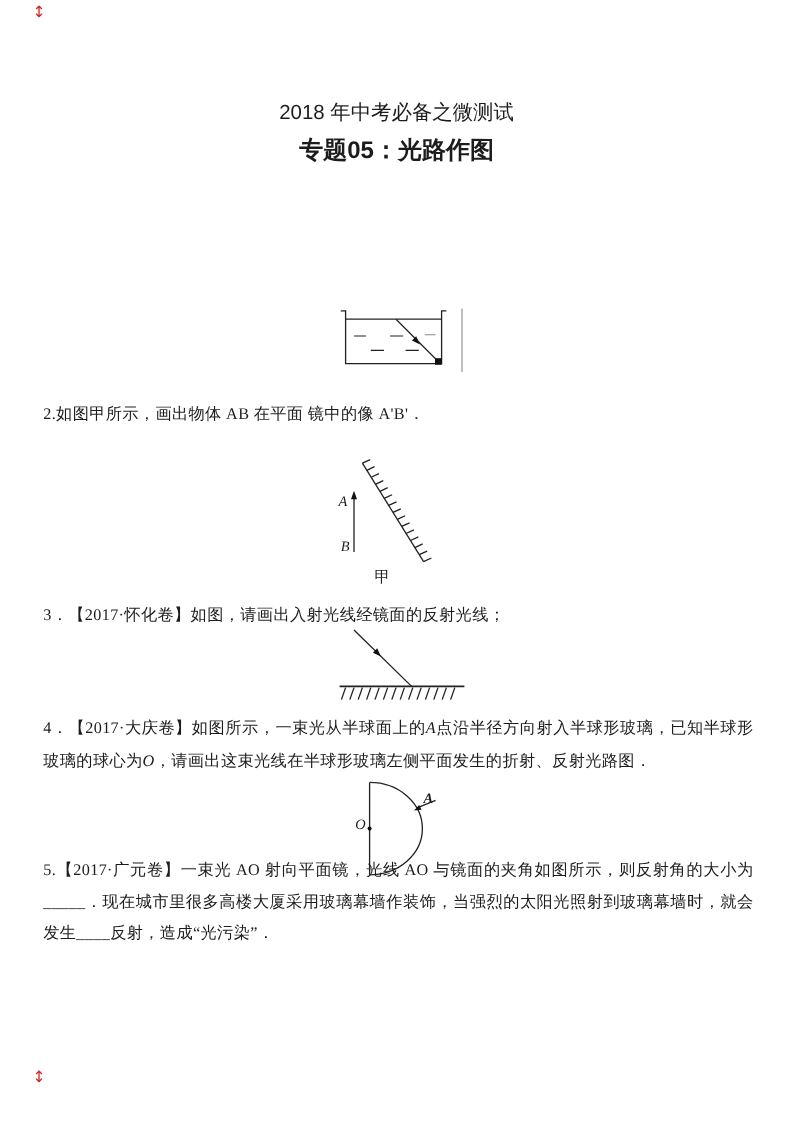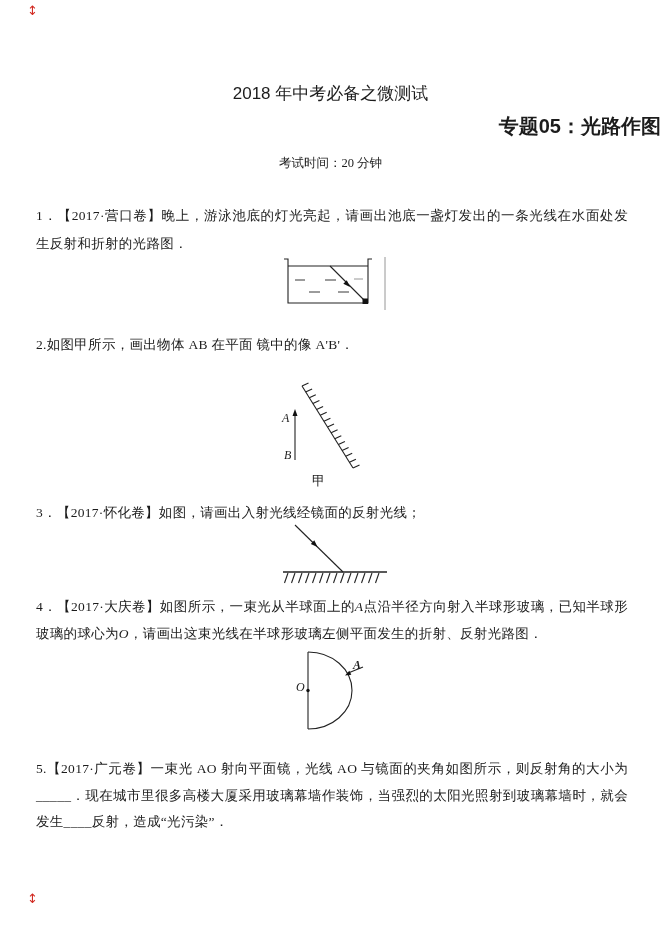--- a/index.html
+++ b/index.html
@@ -5,41 +5,41 @@
   html,body{margin:0;padding:0;background:#fff;}
   .page{position:relative;width:661px;height:935px;background:#ffffff;overflow:hidden;
         font-family:"Liberation Serif","DejaVu Serif",serif;color:#1c1c1c;}
   .red-mark{position:absolute;color:#d22a22;font-size:13px;line-height:13px;
             font-family:"DejaVu Sans",sans-serif;}
   .red-mark.top{left:27px;top:4px;}
   .red-mark.bottom{left:27px;top:892px;}
   .doc-title{position:absolute;left:0;top:83px;width:100%;text-align:center;
              font-family:"Liberation Sans","DejaVu Sans",sans-serif;
              font-weight:normal;font-size:17px;line-height:22px;}
-  .doc-subtitle{position:absolute;left:0;top:112px;width:100%;text-align:right;
+  .doc-subtitle{position:absolute;left:0;top:112px;width:100%;text-align:center;
                 font-family:"Liberation Sans","DejaVu Sans",sans-serif;
                 font-weight:bold;font-size:20px;line-height:28px;}
   .exam-time{position:absolute;left:0;top:155px;width:100%;text-align:center;
              font-size:12.5px;line-height:17px;}
   .fields{position:absolute;left:0;top:179px;width:100%;text-align:center;
           font-size:13px;line-height:17px;}
   .blank{display:inline-block;border-bottom:1px solid #1c1c1c;height:13px;
          vertical-align:baseline;text-align:left;font-size:10px;color:#1c1c1c;}
   .blank.school{width:58px;padding:0;}
   .blank.school span{padding-left:11px;}
   .blank.name{width:62px;}
   .blank.class{width:55px;margin-left:0;}
   .gap8{display:inline-block;width:8px;}
   .q{position:absolute;left:36px;width:592px;font-size:13.5px;letter-spacing:0.3px;
      line-height:28px;text-align:justify;}
   .q.q1{top:202px;}
   .q.q2{top:331px;}
   .q.q3{top:499px;}
   .q.q4{top:594px;line-height:26.5px;}
-  .q.q5{top:756px;line-height:26.5px;}
+  .q.q5{top:712px;line-height:26.5px;}
   .it{font-style:italic;}
   .fig{position:absolute;}
   .fig.f1{left:278px;top:253px;}
   .fig.f2{left:266px;top:382px;}
   .fig.f3{left:276px;top:518px;}
   .fig.f4{left:286px;top:644px;}
   svg{display:block;}
   svg line,svg path{stroke:#222;stroke-width:1.1;fill:none;}
   svg .thin{stroke-width:0.9;}
   svg .faint{stroke:#8a8a8a;}
@@ -52,24 +52,22 @@
 </style>
 </head>
 <body>
 
 <div class="page">
 
   <span class="red-mark top">↕</span>
 
   <div class="doc-title">2018 年中考必备之微测试</div>
   <div class="doc-subtitle">专题05：光路作图</div>
-  <div class="exam-time">考试时间：20 分钟</div>
 
 
-  <div class="q q1">1．【2017·营口卷】晚上，游泳池底的灯光亮起，请画出池底一盏灯发出的一条光线在水面处发生反射和折射的光路图．</div>
 
   <div class="fig f1">
     <svg width="112" height="62" viewBox="0 0 112 62">
       <path d="M6,6 L10,6 L10,50 L90,50 L90,6 L94,6"></path>
       <line x1="10" y1="13" x2="90" y2="13"></line>
       <line class="thin" x1="17" y1="27" x2="27" y2="27"></line>
       <line class="thin" x1="47" y1="27" x2="58" y2="27"></line>
       <line class="thin faint" x1="76" y1="26" x2="85" y2="26"></line>
       <line class="thin" x1="31" y1="39" x2="42" y2="39"></line>
       <line class="thin" x1="60" y1="39" x2="71" y2="39"></line>

